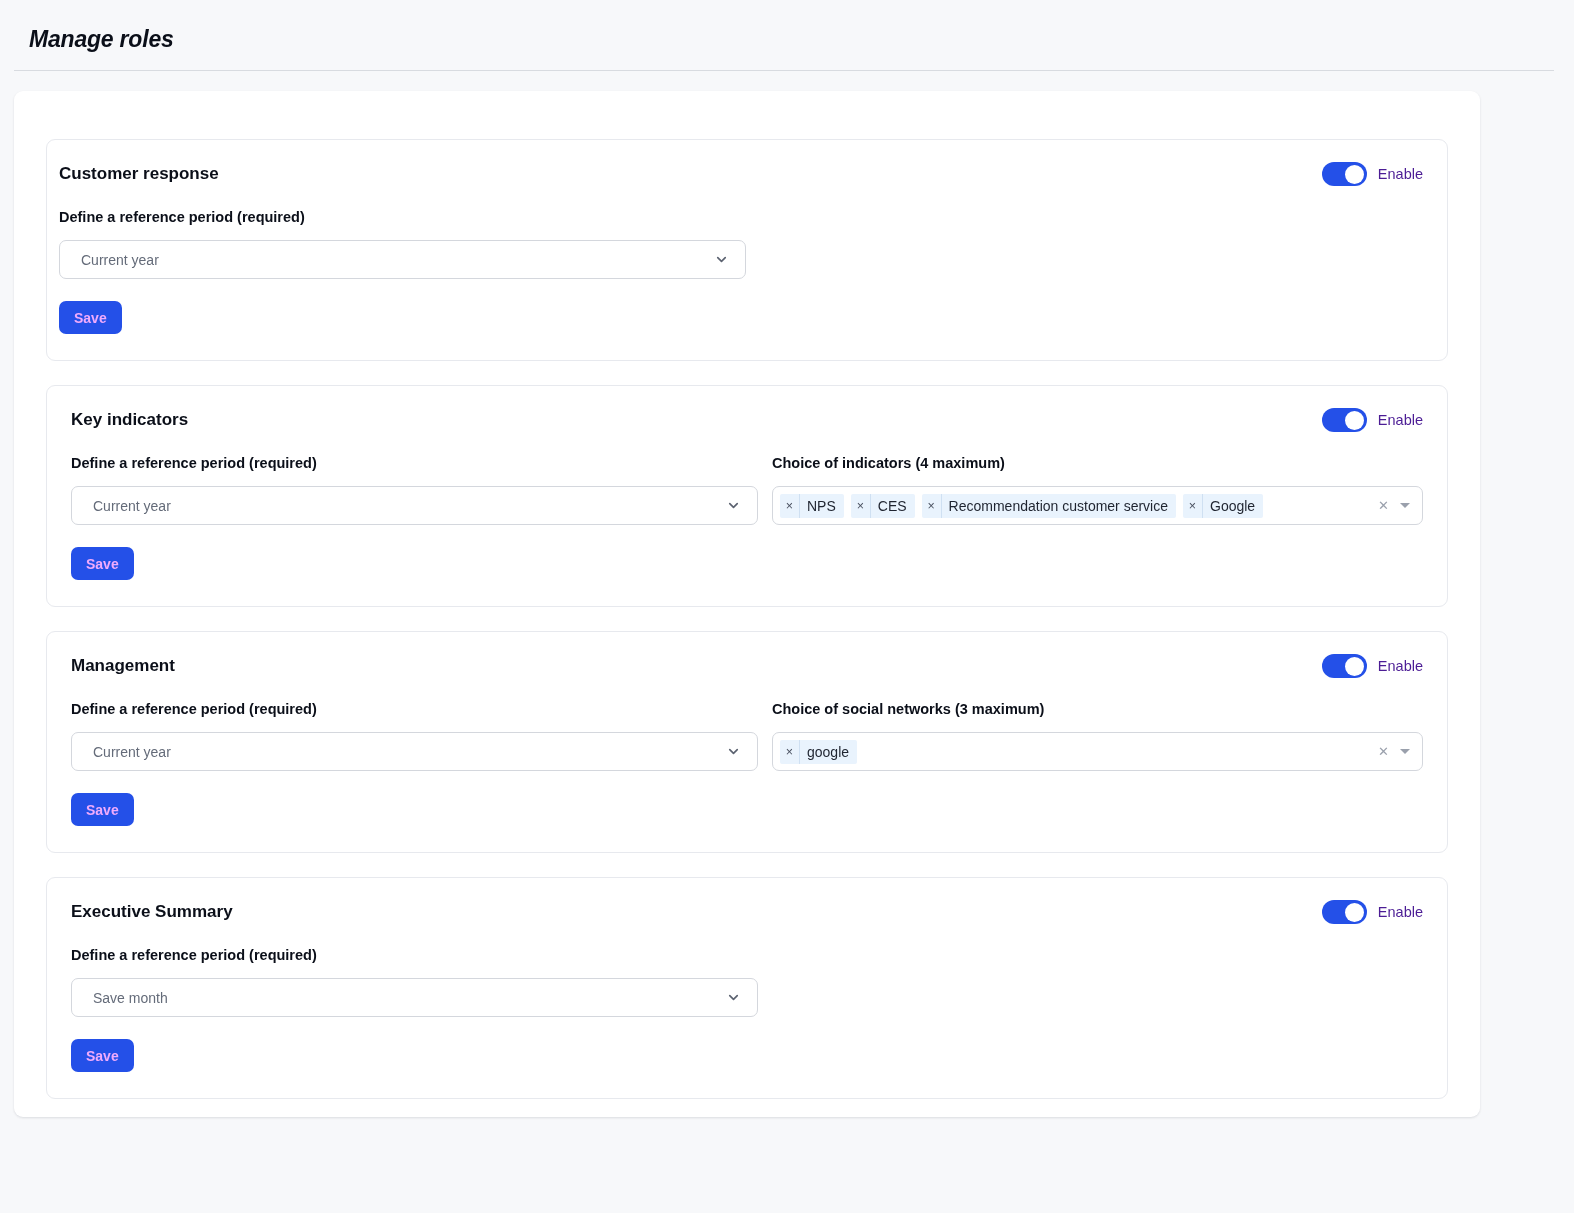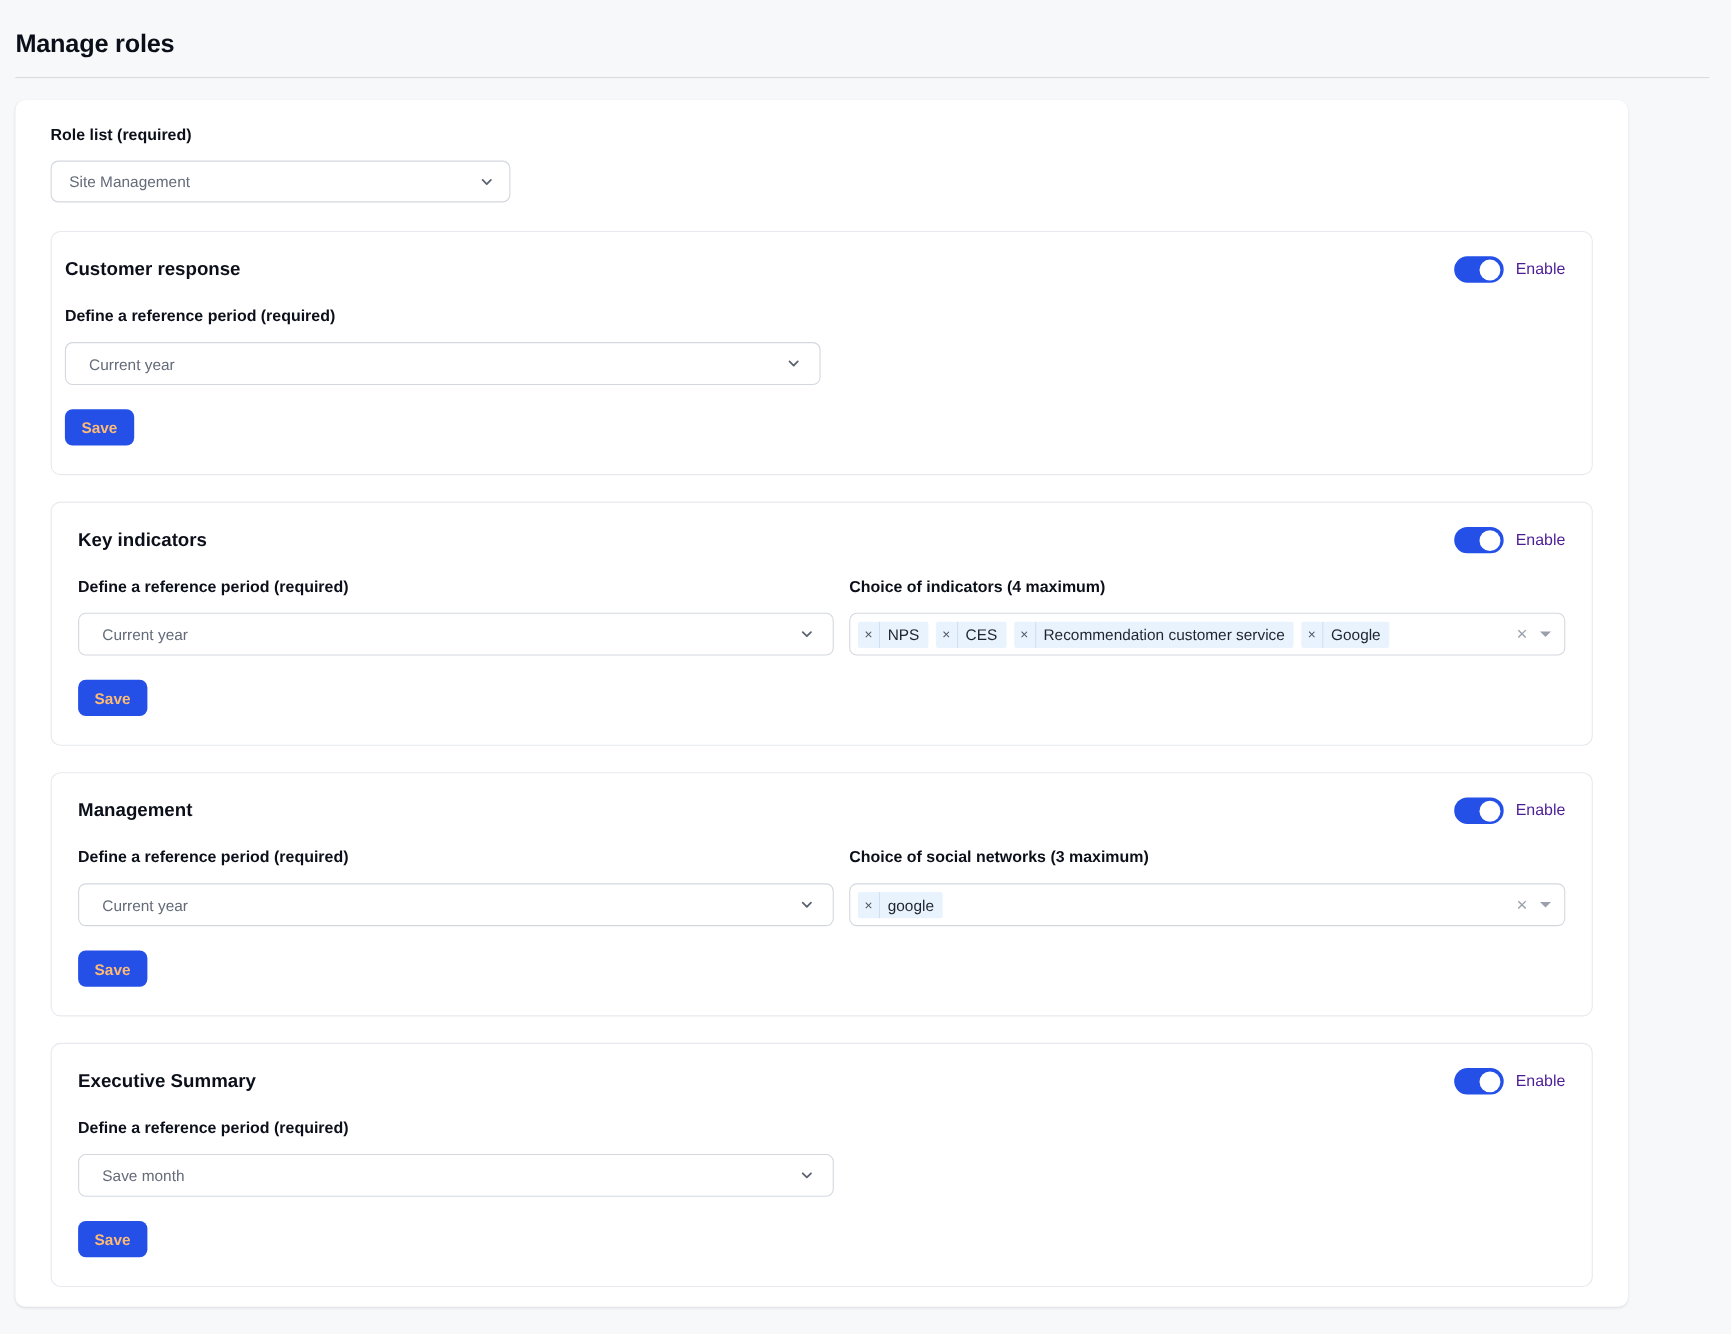--- a/index.html
+++ b/index.html
@@ -15,21 +15,22 @@
   .page {
     position: relative;
     width: 1574px;
     height: 1213px;
     background: #f7f8fa;
     overflow: hidden;
   }
 
   
   .page-header {
-    padding: 26px 0 0 14px;
+    padding: 26px 0 0 29px;
+    font-style: italic;
   }
   .page-title {
     font-size: 23px;
     font-weight: bold;
     color: #0b0f19;
     letter-spacing: -0.2px;
   }
   .header-divider {
     margin: 17px 20px 0 14px;
     height: 1px;
@@ -227,52 +228,41 @@
 
   
   .save-btn {
     margin-top: 22px;
     display: inline-flex;
     align-items: center;
     justify-content: center;
     height: 33px;
     padding: 0 15px;
     background: #2450e8;
-    color: #fdba74;
+    color: #f0abfc;
     font-size: 14px;
     font-weight: bold;
     border: none;
     border-radius: 7px;
     cursor: pointer;
     font-family: "Liberation Sans", sans-serif;
   }
 </style>
 </head>
 <body>
 
 <div class="page">
 
   <div class="page-header">
     <div class="page-title">Manage roles</div>
   </div>
   <div class="header-divider"></div>
 
   <div class="outer-card">
 
-    <div class="role-list-block">
-      <span class="field-label">Role list (required)</span>
-      <div class="role-select">
-        <span class="select-value">Site Management</span>
-        <span class="chev">
-          <svg width="15" height="15" viewBox="0 0 24 24" fill="none" stroke="currentColor" stroke-width="2.6" stroke-linecap="round" stroke-linejoin="round">
-              <polyline points="6 9 12 15 18 9"></polyline>
-            </svg>
-        </span>
-      </div>
-    </div>
 
     <div id="sections-host">
         <div class="section-card single">
     <div class="section-head">
       <div class="section-title">Customer response</div>
       <div class="toggle-wrap">
         <div class="toggle">
                 <span class="knob"></span>
               </div>
         <span class="toggle-label">Enable</span>

